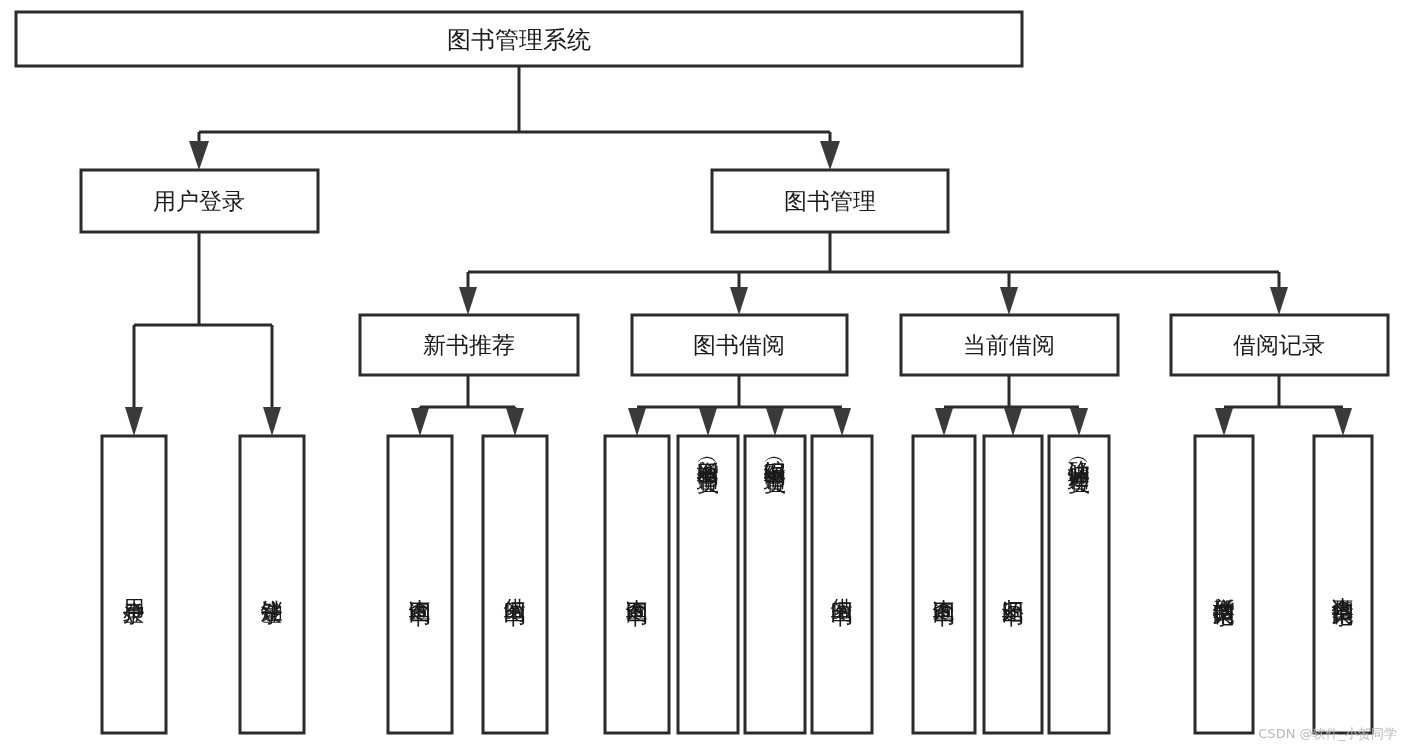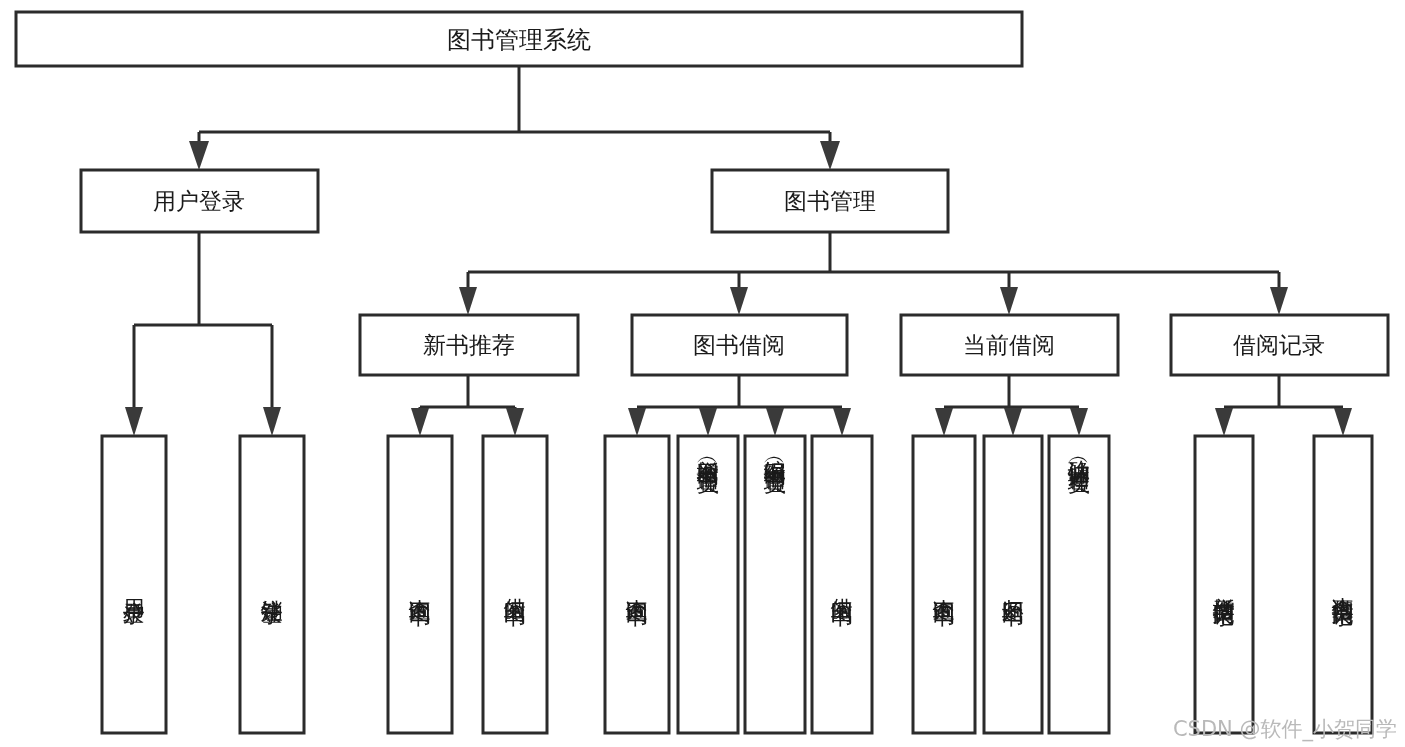--- a/index.html
+++ b/index.html
@@ -71,21 +71,21 @@
     line-height: 1.16;
     letter-spacing: 2px;
     color: #1a1a1a;
     white-space: nowrap;
   }
   .watermark {
     position: absolute;
     right: 8px;
     bottom: 4px;
     font-family: "DejaVu Sans", "Liberation Sans", sans-serif;
-    font-size: 21px;
+    font-size: 13px;
     color: #b9b9b9;
     white-space: nowrap;
     pointer-events: none;
   }
 </style>
 </head>
 <body>
 
 <div id="diagram-root">
 

